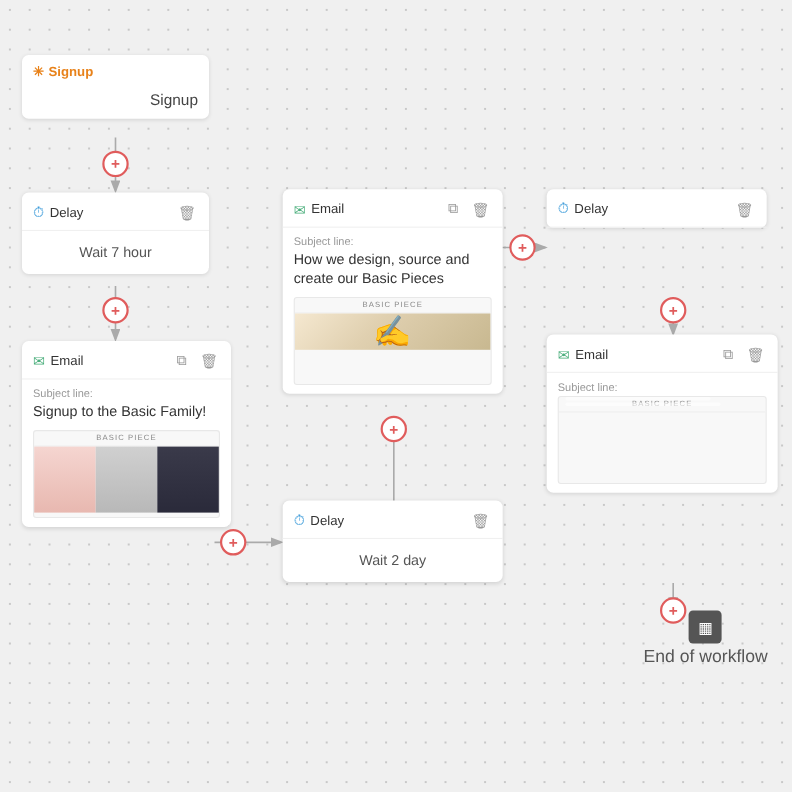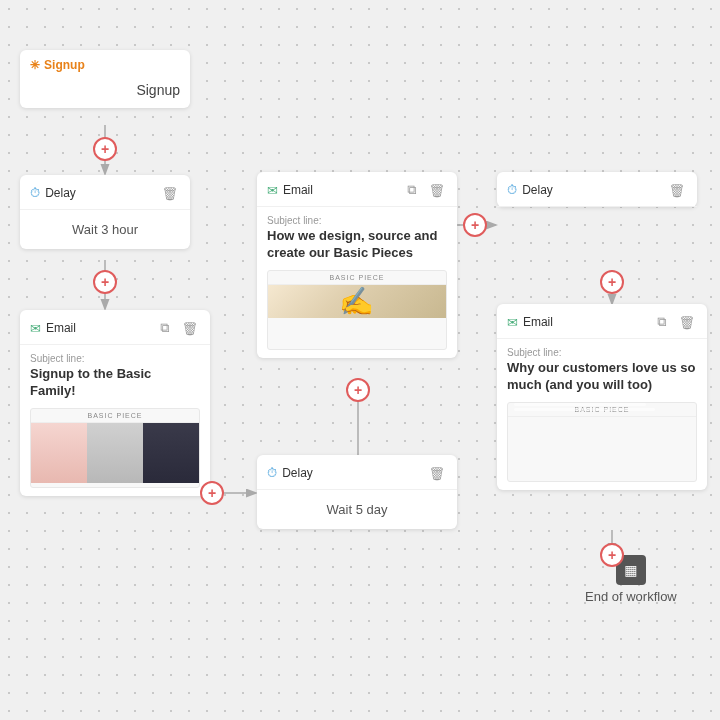--- a/index.html
+++ b/index.html
@@ -74,21 +74,21 @@
 
     .subject-label {
       font-size: 10px;
       color: #999;
       margin-bottom: 2px;
     }
 
     .subject-text {
       font-size: 13px;
       color: #333;
-      font-weight: 700;
+      font-weight: 400;
       line-height: 1.3;
       margin-bottom: 8px;
     }
 
     .email-preview {
       width: 100%;
       height: 80px;
       background: #f8f8f8;
       border: 1px solid #e8e8e8;
       border-radius: 3px;
@@ -173,21 +173,21 @@
       background: #555;
       border-radius: 4px;
       display: flex;
       align-items: center;
       justify-content: center;
       font-size: 14px;
       color: white;
     }
 
     .end-text {
-      font-size: 13px;
+      font-size: 16px;
       color: #555;
       text-align: center;
     }
 
     svg.arrows {
       position: absolute;
       top: 0;
       left: 0;
       width: 720px;
       height: 720px;
@@ -303,21 +303,21 @@
   <div class="node-title-bar">
     <div class="node-title-left">
       <span class="node-icon delay-icon">⏱</span>
       <span>Delay</span>
     </div>
     <div class="node-actions">
       <button class="icon-btn">🗑</button>
     </div>
   </div>
   <div class="node-body">
-    <div class="node-label">Wait 3 hour</div>
+    <div class="node-label">Wait 7 hour</div>
   </div>
 </div>
 
 <div class="add-btn" style="left:93px; top:270px;">+</div>
 
 <div class="node" style="left:20px; top:310px; width:190px;">
   <div class="node-title-bar">
     <div class="node-title-left">
       <span class="node-icon email-icon">✉</span>
       <span>Email</span>
@@ -351,21 +351,21 @@
   <div class="node-title-bar">
     <div class="node-title-left">
       <span class="node-icon delay-icon">⏱</span>
       <span>Delay</span>
     </div>
     <div class="node-actions">
       <button class="icon-btn">🗑</button>
     </div>
   </div>
   <div class="node-body">
-    <div class="node-label">Wait 5 day</div>
+    <div class="node-label">Wait 2 day</div>
   </div>
 </div>
 
 <div class="add-btn" style="left:346px; top:378px;">+</div>
 
 <div class="node" style="left:257px; top:172px; width:200px;">
   <div class="node-title-bar">
     <div class="node-title-left">
       <span class="node-icon email-icon">✉</span>
       <span>Email</span>
@@ -413,21 +413,20 @@
       <span class="node-icon email-icon">✉</span>
       <span>Email</span>
     </div>
     <div class="node-actions">
       <button class="icon-btn">⧉</button>
       <button class="icon-btn">🗑</button>
     </div>
   </div>
   <div class="node-body">
     <div class="subject-label">Subject line:</div>
-    <div class="subject-text">Why our customers love us so much (and you will too)</div>
     <div class="email-preview">
       <div class="email-preview-inner">
         <div class="img-header">BASIC PIECE</div>
         <div class="img-content">
           <div class="customer-img">
             <div class="small-text-block">
 
               <div class="text-line" style="width:75%"></div>
               <div class="text-line" style="width:80%"></div>
             </div>

